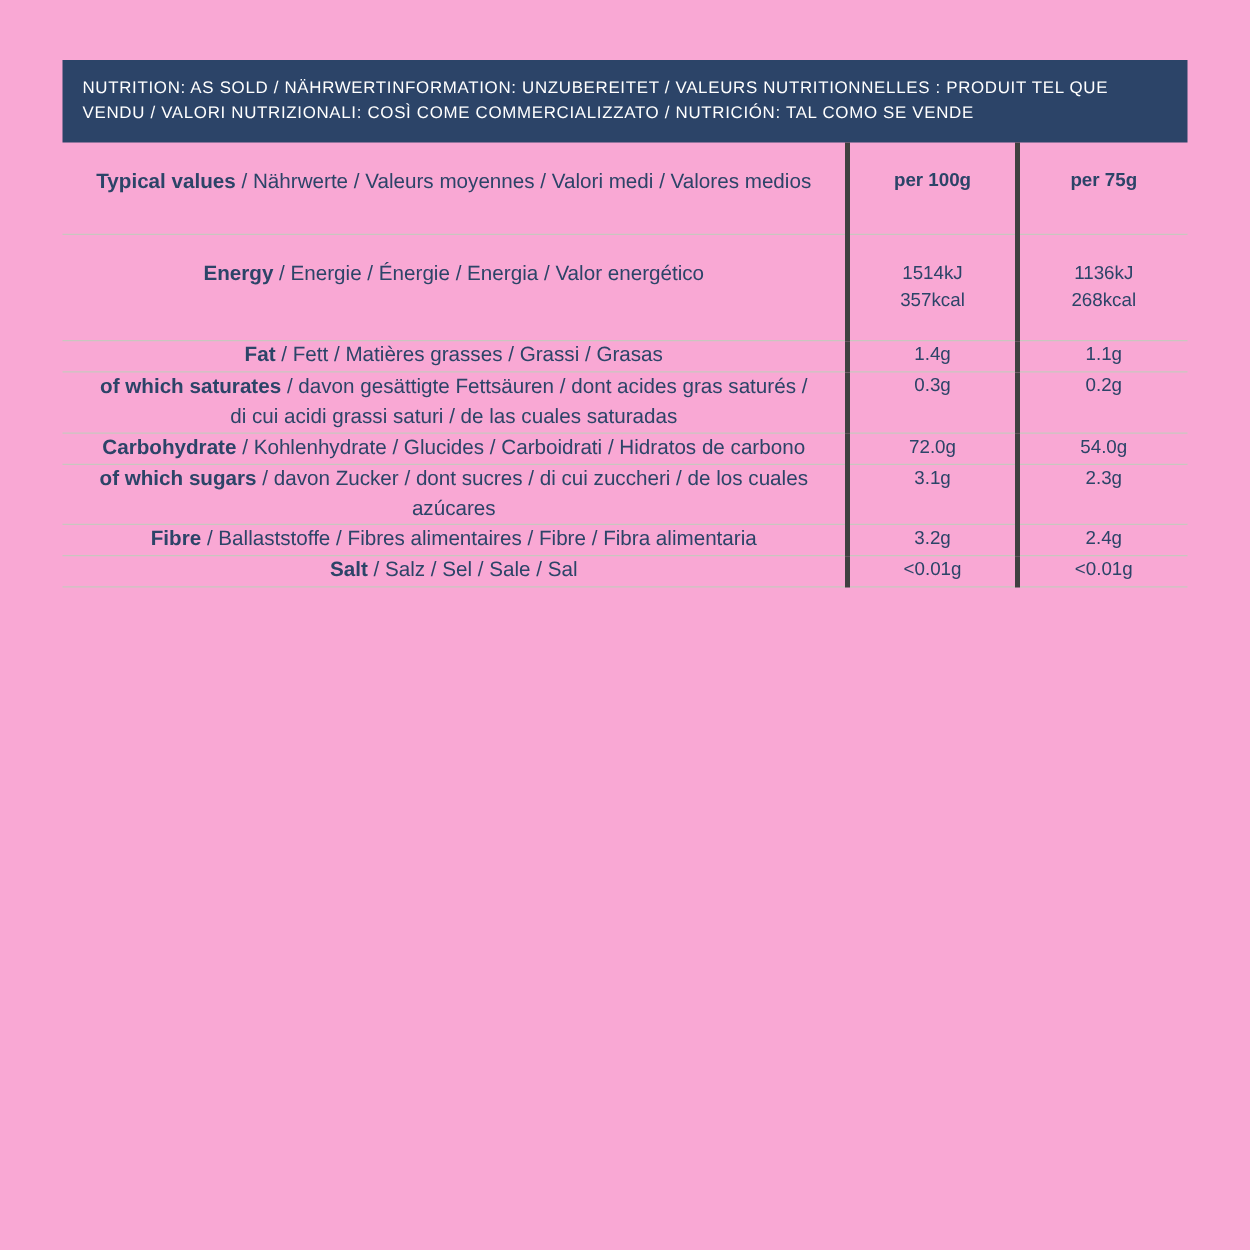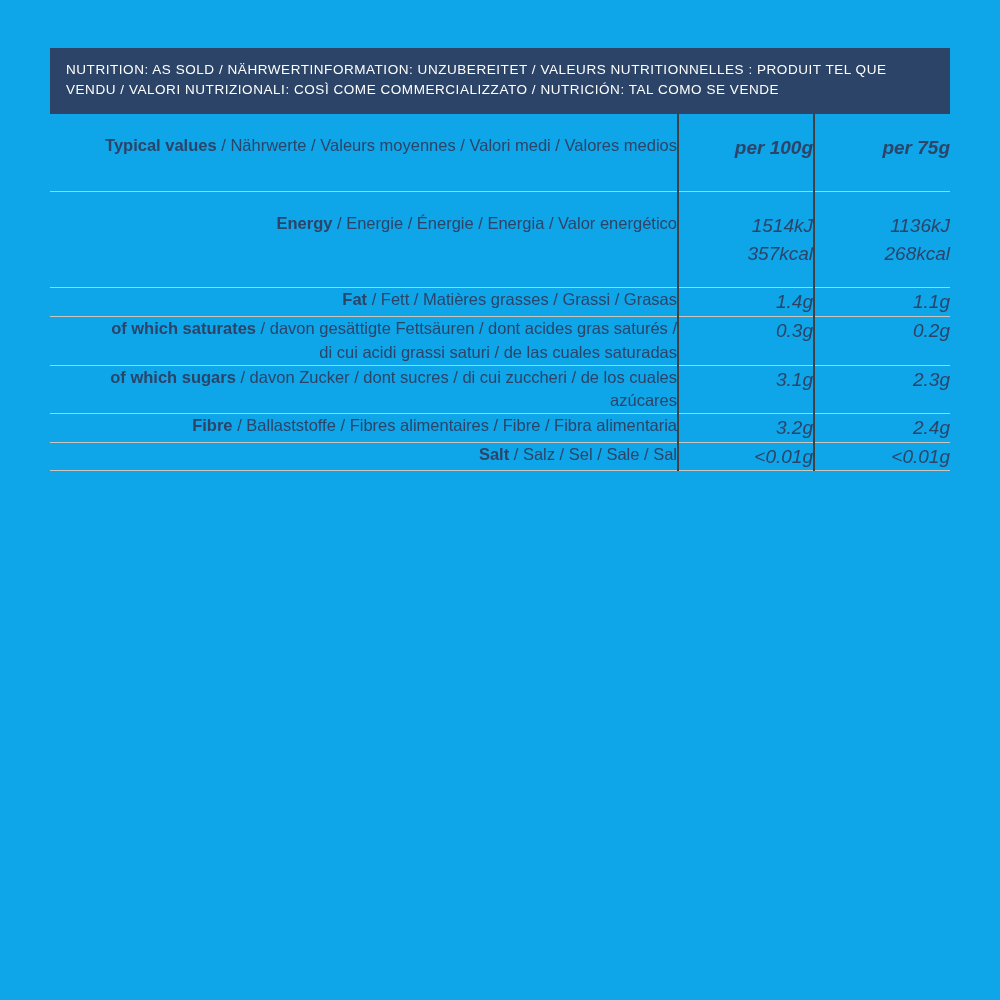--- a/index.html
+++ b/index.html
@@ -8,21 +8,21 @@
     width: 1000px;
     height: 1000px;
     background: #efece6;
     font-family: "Liberation Sans", sans-serif;
     -webkit-font-smoothing: antialiased;
   }
   #page {
     position: relative;
     width: 1000px;
     height: 1000px;
-    background: #0ea5e9;
+    background: #f9a8d4;
     box-sizing: border-box;
   }
   .panel {
     position: absolute;
     left: 50px;
     top: 48px;
     width: 900px;
   }
   .nutrition-header {
     background: #2c4468;
@@ -39,40 +39,39 @@
     border-collapse: collapse;
     table-layout: fixed;
     color: #2c4468;
   }
   table.nutrition col.c-label { width: 628px; }
   table.nutrition col.c-v1 { width: 136px; }
   table.nutrition col.c-v2 { width: 136px; }
 
   table.nutrition td, table.nutrition th {
     vertical-align: top;
-    text-align: right;
+    text-align: center;
     font-weight: normal;
     padding: 0;
   }
   .cell-label {
     padding: 17px 14px 17px 6px;
     font-size: 16.5px;
     line-height: 1.45;
     color: #2c4468;
     border-bottom: 1px solid #c9c6bf;
   }
   .cell-val {
     padding: 17px 18px 17px 10px;
-    font-size: 19px;
+    font-size: 15px;
     line-height: 1.45;
     text-align: right;
     color: #2c4468;
     border-bottom: 1px solid #c9c6bf;
-    border-left: 2px solid #404040;
-    font-style: italic;
+    border-left: 4px solid #404040;
   }
   .hdr-row .cell-label,
   .hdr-row .cell-val {
     padding-top: 20px;
     padding-bottom: 30px;
   }
   .hdr-row .cell-val,
   .hdr-row .cell-label b { font-weight: bold; }
   .row-energy .cell-label, .row-energy .cell-val { padding-top: 20px; padding-bottom: 20px; }
   b.term { font-weight: bold; }
@@ -136,20 +135,27 @@
 
         <tr>
           <td class="cell-label">
             <b class="term">of which saturates</b><span class="rest"> / davon gesättigte Fettsäuren / dont acides gras saturés /</span>
             <span class="sub">di cui acidi grassi saturi / de las cuales saturadas</span>
           </td>
           <td class="cell-val">0.3g</td>
           <td class="cell-val">0.2g</td>
         </tr>
 
+        <tr>
+          <td class="cell-label">
+            <b class="term">Carbohydrate</b><span class="rest"> / Kohlenhydrate / Glucides / Carboidrati / Hidratos de carbono</span>
+          </td>
+          <td class="cell-val">72.0g</td>
+          <td class="cell-val">54.0g</td>
+        </tr>
 
         <tr>
           <td class="cell-label">
             <b class="term">of which sugars</b><span class="rest"> / davon Zucker / dont sucres / di cui zuccheri / de los cuales azúcares</span>
           </td>
           <td class="cell-val">3.1g</td>
           <td class="cell-val">2.3g</td>
         </tr>
 
         <tr>

